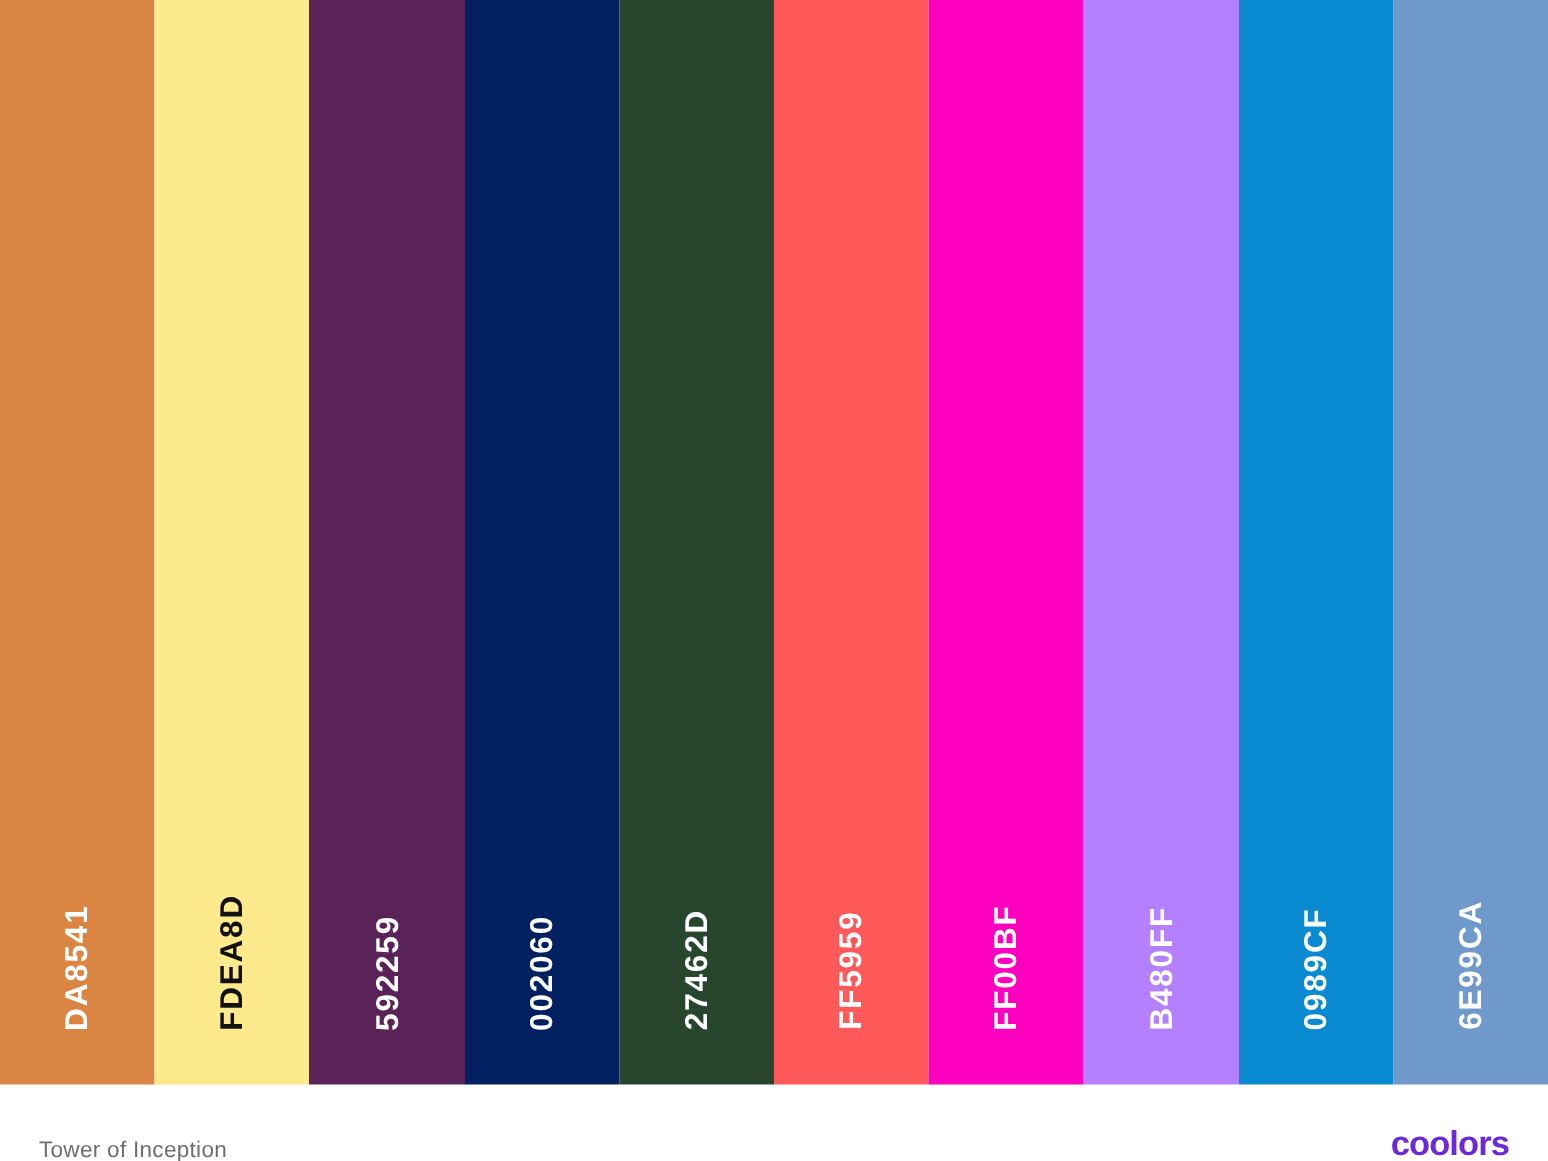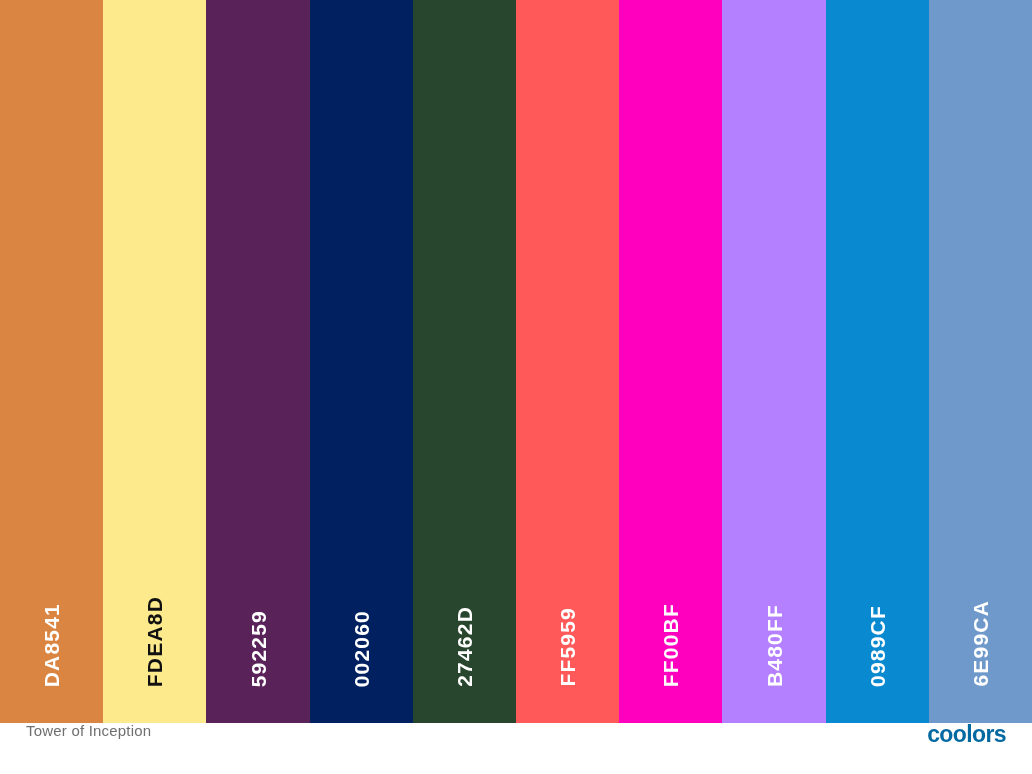--- a/index.html
+++ b/index.html
@@ -60,21 +60,21 @@
     user-select: none;
   }
 
   
   #footer {
     width: 1032px;
     height: 51px;
     background: #ffffff;
     display: flex;
     flex-direction: row;
-    align-items: flex-start;
+    align-items: flex-end;
     justify-content: space-between;
     padding: 0 26px 0 26px;
   }
 
   #palette-title {
     font-family: "Liberation Sans", sans-serif;
     font-size: 15px;
     font-weight: normal;
     color: #6f6f6f;
     letter-spacing: 0.2px;
@@ -144,16 +144,16 @@
       </div>
       <div class="swatch" style="background: rgb(110, 153, 202);">
         <div class="label-wrap">
           <span class="label-rot" style="color: rgb(255, 255, 255);">6E99CA</span>
         </div>
       </div>
     </div>
 
   <div id="footer" style="background: rgb(255, 255, 255);">
     <div id="palette-title">Tower of Inception</div>
-    <div id="brand-logo" style="color: #0369a1;">coolors</div>
+    <div id="brand-logo" style="color: #6d28d9;">coolors</div>
   </div>
 
 </div>
 
 </body></html>

